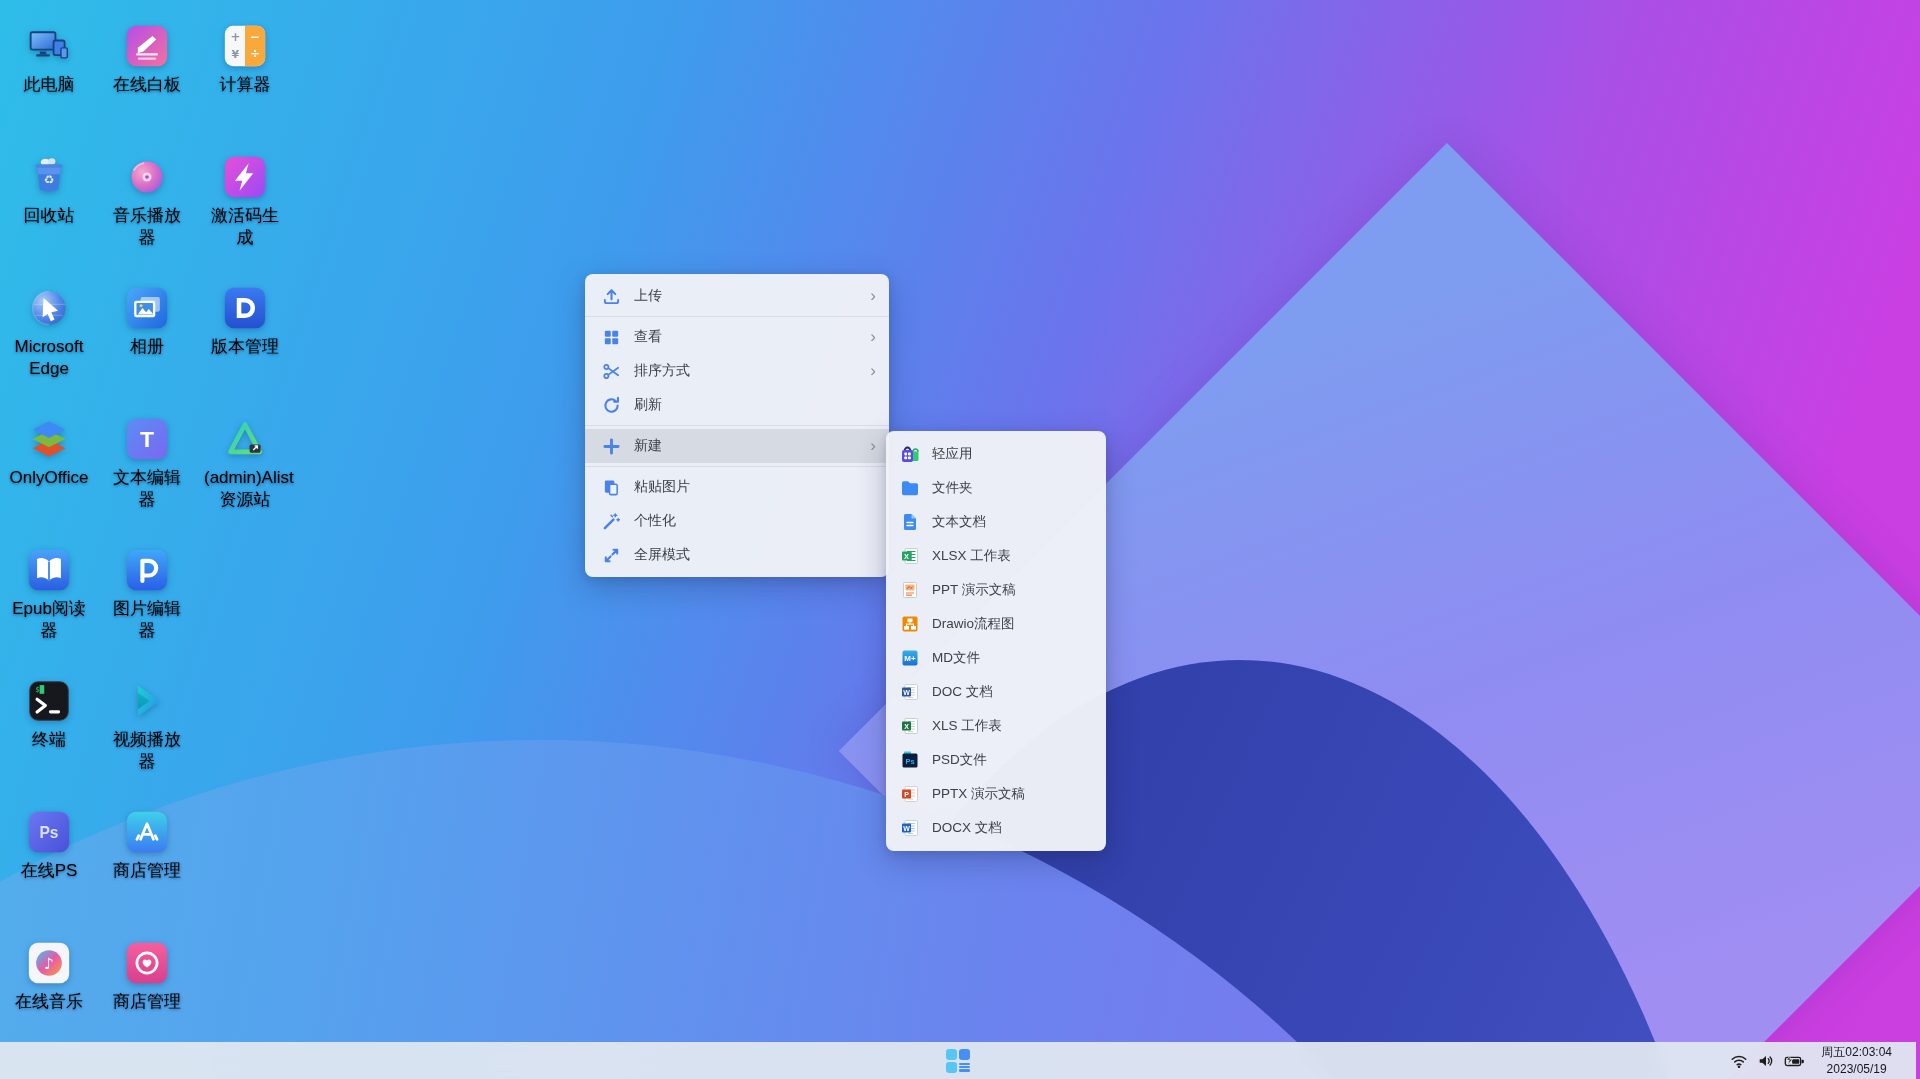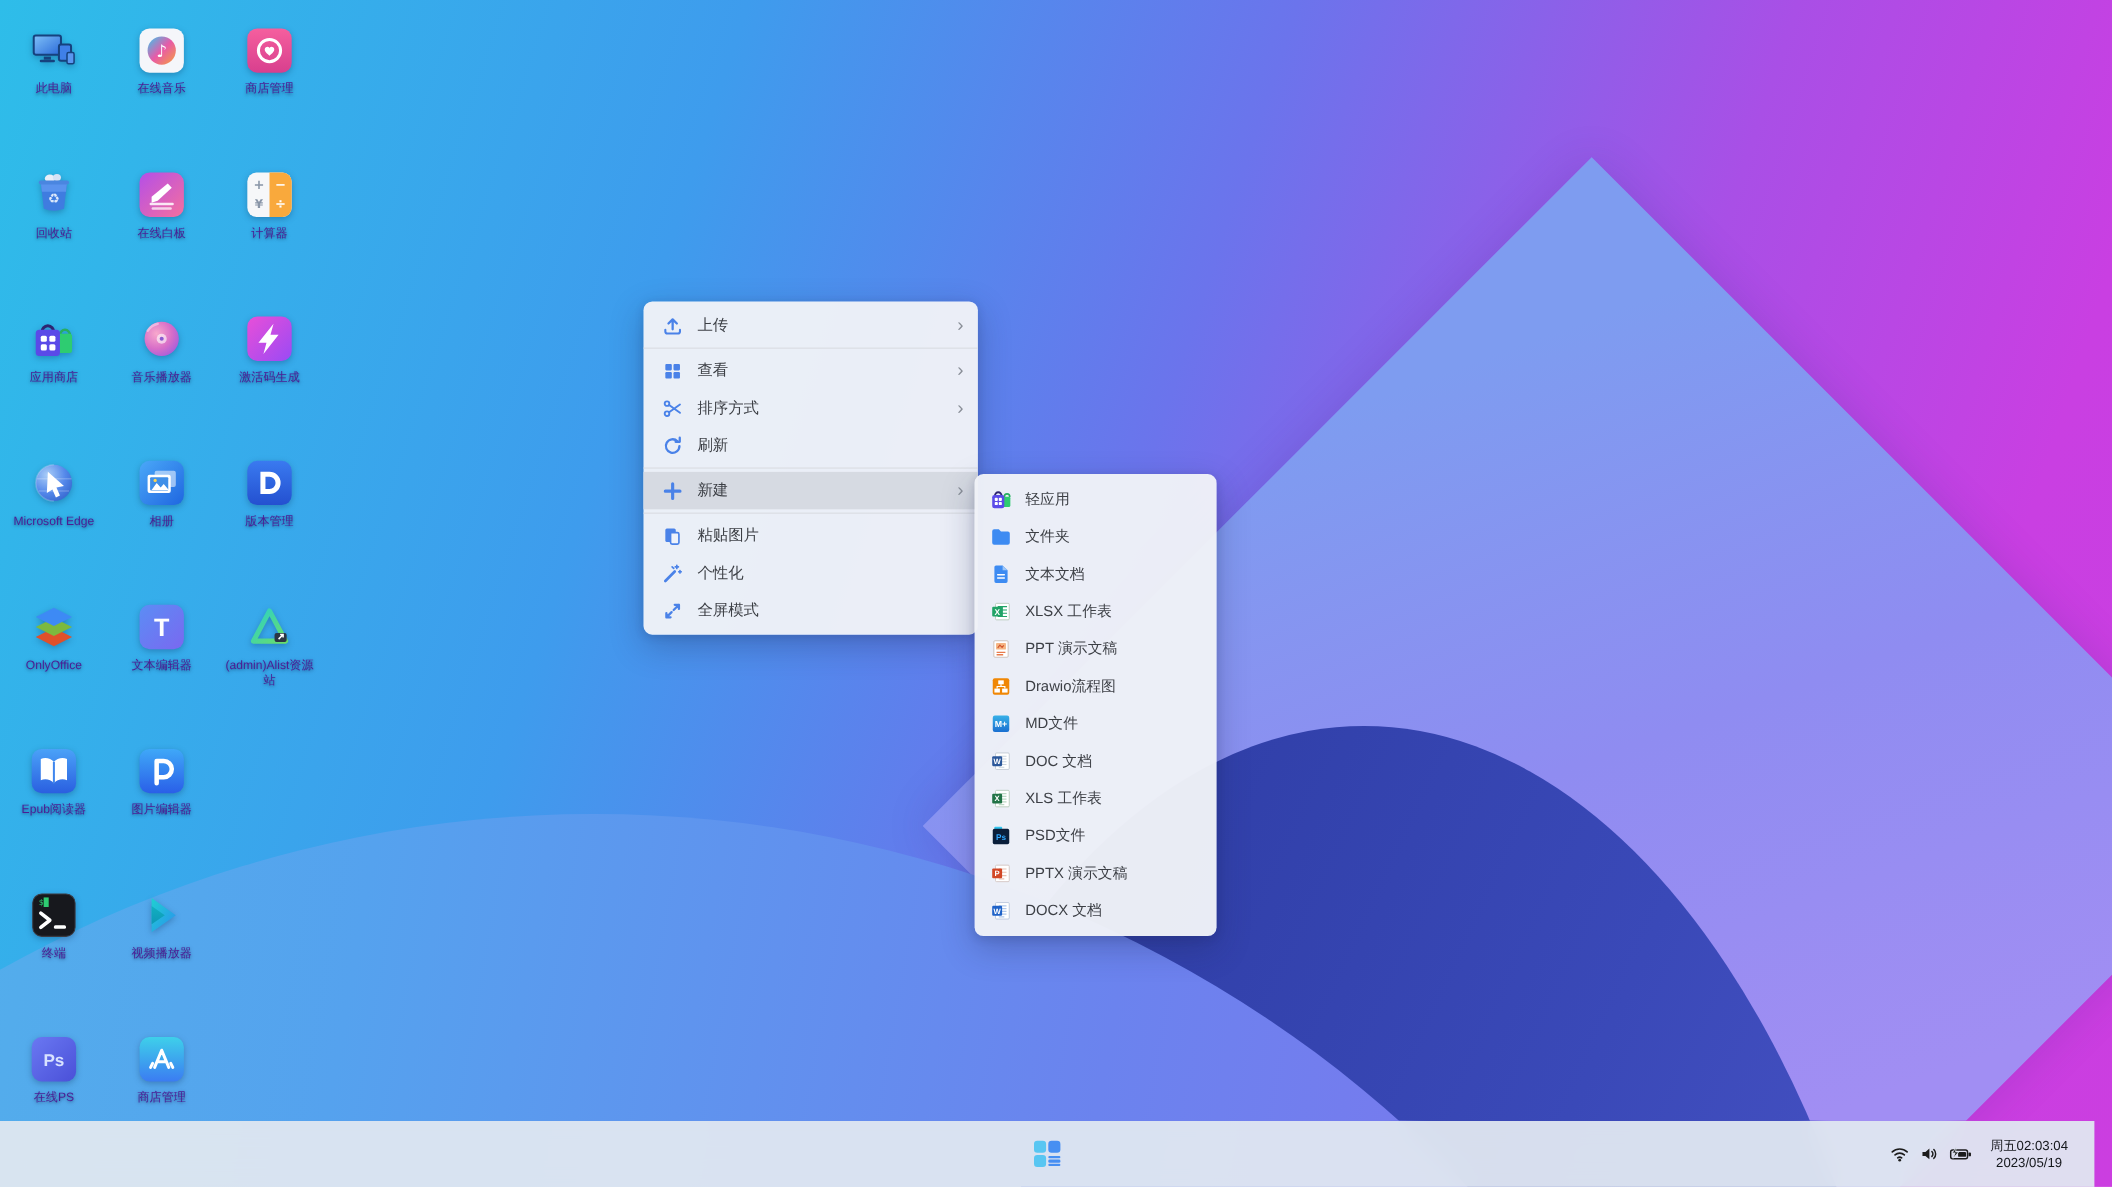--- a/index.html
+++ b/index.html
@@ -14,42 +14,42 @@
     background:linear-gradient(115deg,#2b3aa0 5%,#3a49b8 45%,#5058cc 80%);}
   .shape-lightblue{position:absolute;left:-560px;top:740px;width:2200px;height:2200px;border-radius:50%;
     background:linear-gradient(100deg,#4fc0e8 0%,#55a2ee 35%,#6b83ee 62%,#7a78ee 78%);}
 
   
   .desktop-grid{position:absolute;left:0;top:14px;z-index:1;display:grid;
     grid-template-columns:repeat(3,98px);grid-template-rows:repeat(8,131px);grid-auto-flow:column;}
   .dcell{display:flex;flex-direction:column;align-items:center;padding-top:10px;}
   .dicon{width:44px;height:44px;position:relative;display:flex;align-items:center;justify-content:center;}
   .dicon svg{width:44px;height:44px;filter:drop-shadow(0 2px 3px rgba(0,25,70,.28));}
-  .dlabel{margin-top:6px;font-size:11px;color:#4c1d95;text-align:center;line-height:1.28;max-width:82px;
+  .dlabel{margin-top:6px;font-size:17px;color:#000000;text-align:center;line-height:1.28;max-width:82px;
     text-shadow:0 1px 3px rgba(0,20,60,.55);}
 
   
   .menu{position:absolute;background:rgba(240,242,247,.97);border-radius:8px;z-index:10;padding:5px 0;
     box-shadow:0 10px 30px rgba(25,35,80,.28),0 2px 8px rgba(25,35,80,.15);}
   #context-menu{left:585px;top:274px;width:304px;}
   #new-submenu{left:886px;top:431px;width:220px;padding:6px 0;}
   .menu-row{height:34px;display:flex;align-items:center;gap:13px;padding:0 13px 0 17px;font-size:14px;color:#3c3f45;}
   .menu-row.highlighted{background:#d6dae2;}
   .menu-row .mi{width:19px;height:19px;flex:0 0 19px;display:flex;align-items:center;justify-content:center;}
   .menu-row .mi svg{width:19px;height:19px;}
   .menu-row .mlabel{flex:1;white-space:nowrap;}
   .menu-row .chev{visibility:hidden;color:#8a8f98;font-size:17px;line-height:1;transform:translateY(-1px);}
   .menu-row.has-sub .chev{visibility:visible;}
   .menu-sep{height:1px;background:#d9dce2;margin:3px 0;}
   .sub-row{height:34px;display:flex;align-items:center;gap:12px;padding:0 12px 0 14px;font-size:13.5px;color:#3c3f45;}
   .sub-row .mi{width:20px;height:20px;flex:0 0 20px;}
   .sub-row .mi svg{width:20px;height:20px;}
 
   
-  .taskbar{position:absolute;left:0;right:16px;bottom:0;height:60px;z-index:5;
+  .taskbar{position:absolute;left:0;right:4px;bottom:0;height:37px;z-index:5;
     background:rgba(223,231,240,.95);backdrop-filter:blur(10px);}
   .start-button{position:absolute;left:50%;top:50%;transform:translate(-50%,-50%);width:36px;height:36px;
     display:flex;align-items:center;justify-content:center;border-radius:6px;}
   .start-grid{display:grid;grid-template-columns:11px 11px;grid-template-rows:11px 11px;gap:2px;}
   .start-grid .sq{border-radius:3px;display:block;}
   .start-grid .sq.light{background:#58c6f2;}
   .start-grid .sq.blue{background:#478ff2;}
   .start-grid .lines{display:flex;flex-direction:column;justify-content:space-between;padding:1px 0;}
   .start-grid .lines i{height:2.2px;background:#478ff2;border-radius:1.2px;display:block;}
   .tray{position:absolute;right:24px;top:0;height:100%;display:flex;align-items:center;}
@@ -92,35 +92,20 @@
         <svg viewBox="0 0 48 48">
           <ellipse cx="20" cy="8" rx="5" ry="4" fill="#e8eef8"></ellipse>
           <ellipse cx="27" cy="7" rx="4" ry="3.5" fill="#d5e2f5"></ellipse>
           <path d="M11,12 h26 l-3,26 q-10,4 -20,0 z" fill="#3f7ce0"></path>
           <path d="M11,12 h26 l-1,9 h-24 z" fill="#5a93ee"></path>
           <rect x="9" y="10" width="30" height="4" rx="2" fill="#4a86e0"></rect>
           <text x="24" y="32" font-size="13" text-anchor="middle" fill="#dce8fa" font-family="DejaVu Sans">♻</text>
         </svg>
       </span>
       <span class="dlabel">回收站</span>
-    </div>
-    <div class="dcell">
-      <span class="dicon">
-        <svg viewBox="0 0 48 48">
-          <path d="M30,21 a5,6 0 0 1 10,0" stroke="#27ae60" stroke-width="2.5" fill="none"></path>
-          <rect x="27" y="19" width="15" height="19" rx="2.5" fill="#2ecc71"></rect>
-          <path d="M12,18 a6,7 0 0 1 12,0" stroke="#2d2470" stroke-width="3" fill="none"></path>
-          <rect x="6" y="15" width="24" height="26" rx="3.5" fill="#5a4ae8"></rect>
-          <rect x="11" y="21" width="6" height="6" rx="1.5" fill="#fff"></rect>
-          <rect x="19.5" y="21" width="6" height="6" rx="1.5" fill="#fff"></rect>
-          <rect x="11" y="29.5" width="6" height="6" rx="1.5" fill="#fff"></rect>
-          <rect x="19.5" y="29.5" width="6" height="6" rx="1.5" fill="#fff"></rect>
-        </svg>
-      </span>
-      <span class="dlabel">应用商店</span>
     </div>
     <div class="dcell">
       <span class="dicon">
         <svg viewBox="0 0 48 48">
           <defs>
             <radialGradient id="ged" cx="0.32" cy="0.28" r="0.9">
               <stop offset="0" stop-color="#a9cdf8"></stop>
               <stop offset=".55" stop-color="#5488ea"></stop>
               <stop offset="1" stop-color="#2f5fc8"></stop>
             </radialGradient>

